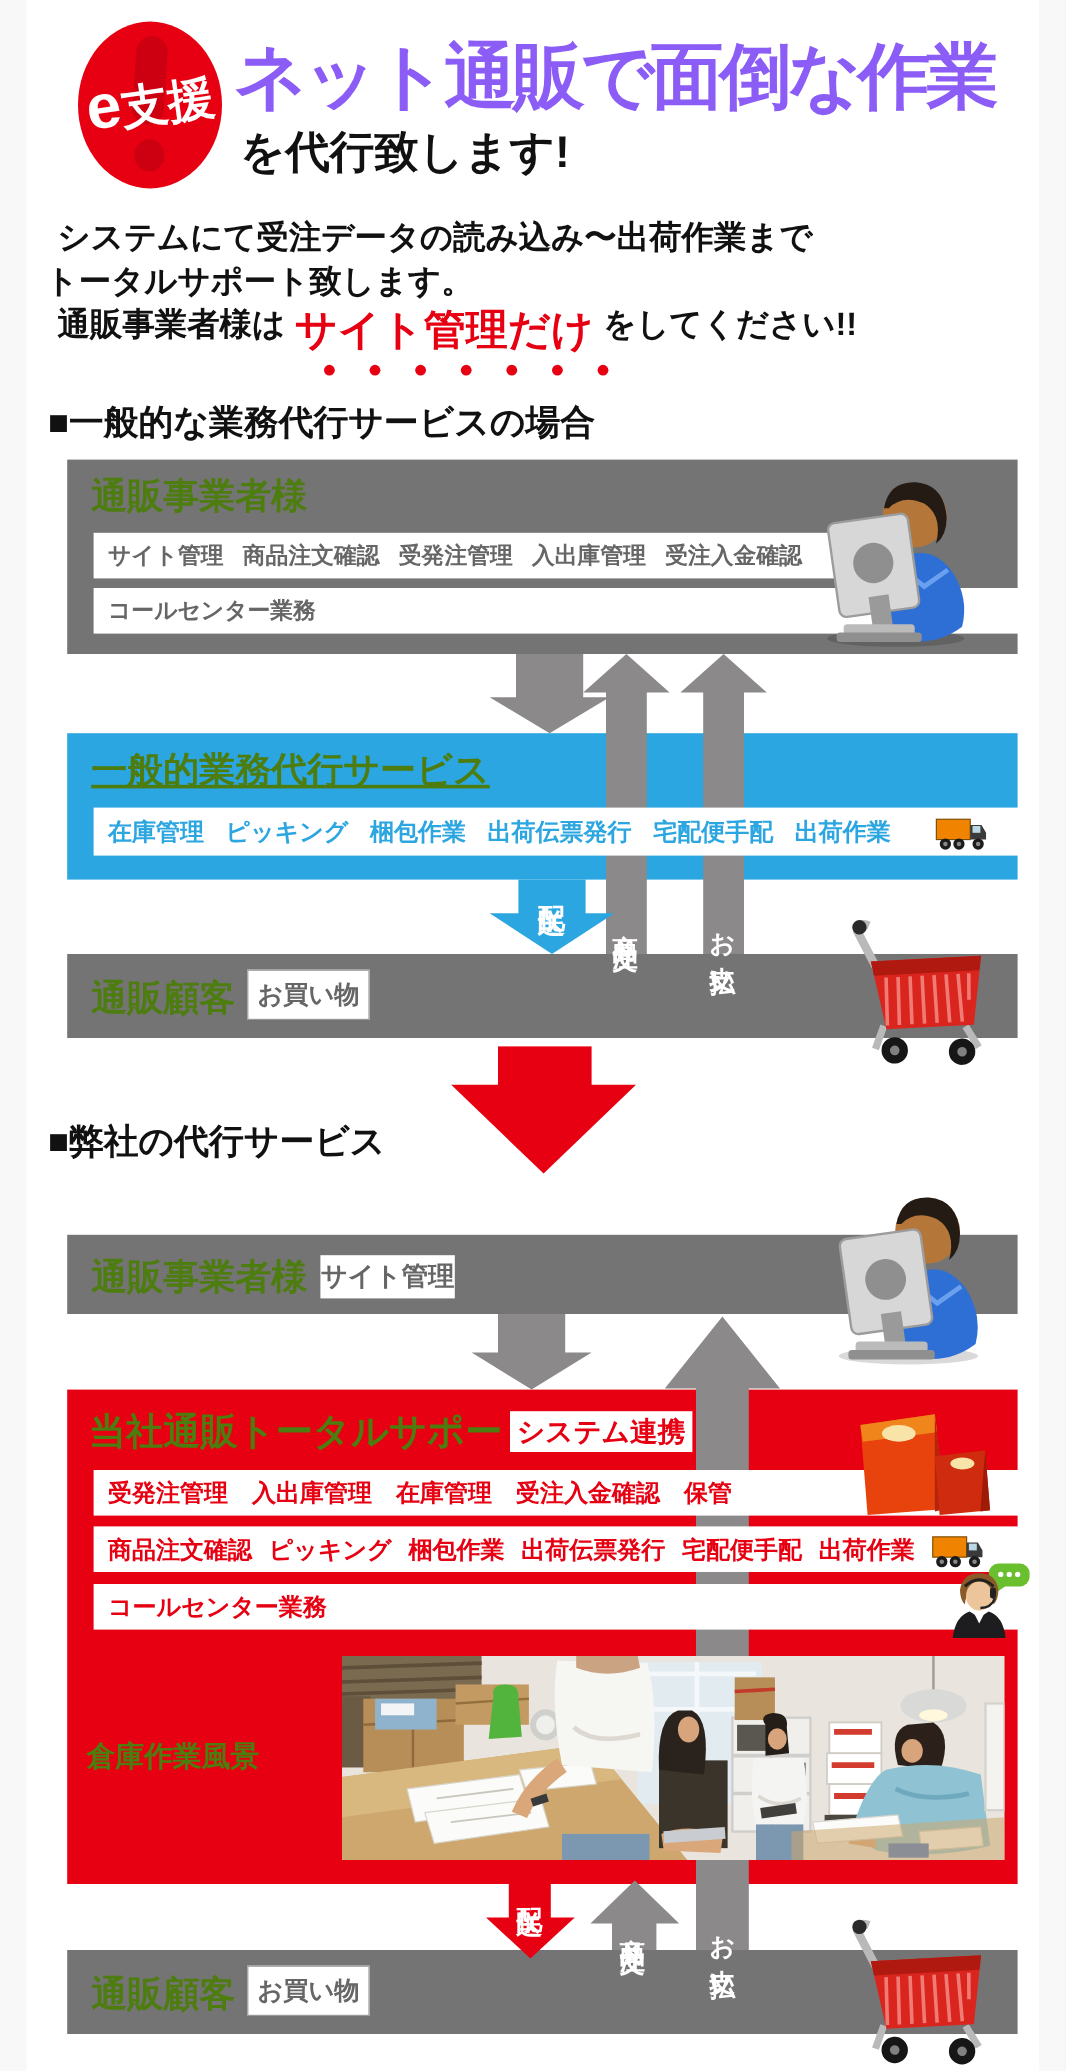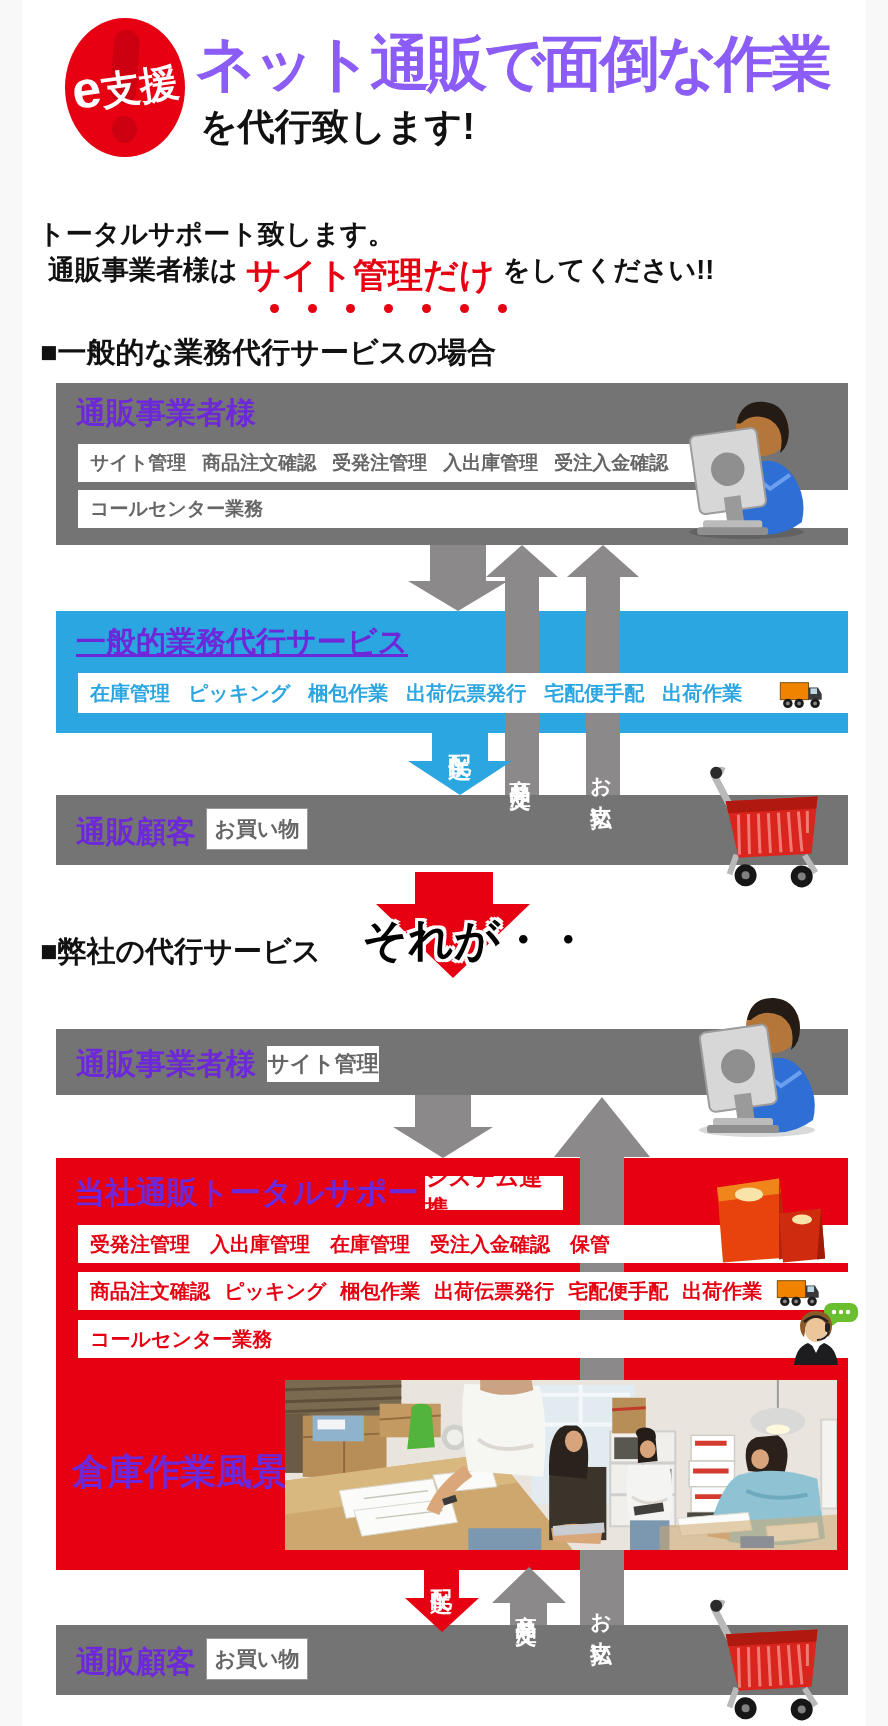--- a/index.html
+++ b/index.html
@@ -17,21 +17,21 @@
   .title-red{left:195px;top:24px;font-size:60px;font-weight:bold;color:#8b5cf6;letter-spacing:-3px;white-space:nowrap;z-index:1;}
   .title-black{left:200px;top:102px;font-size:37px;font-weight:bold;color:#111;white-space:nowrap;}
   .intro{font-size:27px;font-weight:bold;color:#111;white-space:nowrap;}
   .intro-em{color:#e60012;font-size:35px;font-weight:bold;margin:0 8px;}
   .dot{width:9px;height:9px;border-radius:50%;background:#e60012;top:304px;}
   .sec-heading{font-size:29px;font-weight:bold;color:#111;white-space:nowrap;z-index:1;}
   
   .box-gray{background:#757474;z-index:1;}
   .box-blue{background:#2ca6e0;z-index:1;}
   .box-red{background:#e60012;z-index:1;}
-  .box-title{color:#6d28d9;font-weight:bold;font-size:30px;white-space:nowrap;z-index:3;}
+  .box-title{color:#4d7c0f;font-weight:bold;font-size:30px;white-space:nowrap;z-index:3;}
   .task-bar{background:#fff;display:flex;align-items:center;padding:0 12px;white-space:nowrap;z-index:3;overflow:hidden;}
   .task-item{font-weight:bold;}
   .t-gray .task-item{color:#666;font-size:19px;}
   .t-blue .task-item{color:#2ca6e0;font-size:20px;}
   .t-red .task-item{color:#e60012;font-size:20px;}
   .badge{background:#fff;display:flex;align-items:center;justify-content:center;font-weight:bold;z-index:3;}
   
   .shaft{z-index:2;}
   .tri{width:0;height:0;z-index:2;}
   .vlabel{writing-mode:vertical-rl;text-orientation:upright;color:#fff;font-weight:bold;line-height:1;letter-spacing:3px;z-index:5;white-space:nowrap;}
@@ -49,20 +49,21 @@
   <div class="gutter" style="left:866px"></div>
 
   <div class="abs logo">
     <div class="abs logo-excl-bar"></div>
     <div class="abs logo-excl-dot"></div>
     <div class="abs logo-text"><span class="big">e</span><span class="small">支援</span></div>
   </div>
   <div class="abs title-red">ネット通販で面倒な作業</div>
   <div class="abs title-black">を代行致します!</div>
 
+  <div class="abs intro" style="left:48px;top:180px;">システムにて受注データの読み込み〜出荷作業まで</div>
   <div class="abs intro" style="left:38px;top:216px;">トータルサポート致します。</div>
   <div class="abs intro" style="left:48px;top:252px;display:flex;align-items:flex-start;">
     <span>通販事業者様は</span>
     <span class="intro-em">サイト管理だけ</span>
     <span>をしてください!!</span>
   </div>
   <div class="abs dot" style="left:270px"></div>
   <div class="abs dot" style="left:308px"></div>
   <div class="abs dot" style="left:346px"></div>
   <div class="abs dot" style="left:384px"></div>
@@ -154,21 +155,20 @@
         <circle cx="38" cy="119" r="11" fill="#161616"></circle>
           <circle cx="38" cy="119" r="4" fill="#808080"></circle>
         <circle cx="94" cy="123" r="11" fill="#161616"></circle>
           <circle cx="94" cy="123" r="4" fill="#808080"></circle>
       </g>
     </svg>
   </div>
 
   <div class="abs shaft" style="left:415px;top:872px;width:78px;height:33px;background:#e60012;"></div>
   <div class="abs tri" style="left:376px;top:904px;border-left:77px solid transparent;border-right:77px solid transparent;border-top:74px solid #e60012;"></div>
-  <div class="abs transition-text" style="left:362px;top:910px;">それが・・</div>
 
   <div class="abs sec-heading" style="left:40px;top:932px;">■弊社の代行サービス</div>
 
   <div class="abs box-gray" style="left:56px;top:1029px;width:792px;height:66px;"></div>
   <div class="abs box-title" style="left:76px;top:1044px;">通販事業者様</div>
   <div class="abs badge" style="left:267px;top:1046px;width:112px;height:36px;font-size:22px;color:#666;">サイト管理</div>
   <div class="abs icon-top" style="left:680px;top:988px;width:150px;height:150px;">
     <svg viewBox="0 0 140 150">
       <ellipse cx="72" cy="142" rx="58" ry="7" fill="rgba(0,0,0,0.15)"></ellipse>
       <path d="M70 78 Q100 58 120 86 Q134 108 128 132 Q108 147 84 144 Q64 140 62 120 Z" fill="#2e6fd6"></path>
@@ -186,21 +186,21 @@
     </svg>
   </div>
 
   <div class="abs shaft" style="left:415px;top:1095px;width:56px;height:33px;background:#8b8989;"></div>
   <div class="abs tri" style="left:393px;top:1127px;border-left:50px solid transparent;border-right:50px solid transparent;border-top:31px solid #8b8989;"></div>
   <div class="abs tri" style="left:554px;top:1097px;border-left:48px solid transparent;border-right:48px solid transparent;border-bottom:60px solid #8b8989;"></div>
   <div class="abs shaft" style="left:580px;top:1156px;width:44px;height:469px;background:#8b8989;"></div>
 
   <div class="abs box-red" style="left:56px;top:1158px;width:792px;height:412px;"></div>
   <div class="abs box-title" style="left:74px;top:1172px;font-size:31px;">当社通販トータルサポート</div>
-  <div class="abs badge" style="left:425px;top:1176px;width:138px;height:34px;font-size:23px;color:#e60012;">システム連携</div>
+  <div class="abs badge" style="left:425px;top:1176px;width:152px;height:34px;font-size:23px;color:#e60012;">システム連携</div>
   <div class="abs task-bar t-red" style="left:78px;top:1225px;width:750px;height:38px;gap:20px;">
       <span class="task-item">受発注管理</span>
       <span class="task-item">入出庫管理</span>
       <span class="task-item">在庫管理</span>
       <span class="task-item">受注入金確認</span>
       <span class="task-item">保管</span>
     </div>
   <div class="abs task-bar t-red" style="left:78px;top:1272px;width:750px;height:38px;gap:14px;">
       <span class="task-item">商品注文確認</span>
       <span class="task-item">ピッキング</span>
@@ -247,21 +247,21 @@
       <path d="M10 22 Q12 8 26 8 Q40 8 42 22 Q42 30 38 34 Q36 18 26 18 Q16 18 14 34 Q10 30 10 22 Z" fill="#8a5a28"></path>
       <ellipse cx="26" cy="27" rx="11" ry="12" fill="#ecc59a"></ellipse>
       <path d="M14 19 Q26 8 38 19" stroke="#222" stroke-width="2.5" fill="none"></path>
       <rect x="35" y="20" width="5" height="9" rx="2" fill="#222"></rect>
       <path d="M39 29 Q36 37 27 37" stroke="#222" stroke-width="2" fill="none"></path>
       <path d="M4 62 Q6 44 18 40 L26 45 L34 40 Q46 44 48 62 Z" fill="#1d1d1f"></path>
       <path d="M22 42 L26 50 L30 42 Z" fill="#ffffff"></path>
     </svg>
   </div>
 
-  <div class="abs box-title" style="left:72px;top:1448px;font-size:36px;">倉庫作業風景</div>
+  <div class="abs box-title" style="left:72px;top:1448px;font-size:24px;">倉庫作業風景</div>
 
   <div class="abs" style="left:285px;top:1380px;width:552px;height:170px;z-index:3;background:#e8e4dc;">
     <svg viewBox="0 0 560 172" preserveAspectRatio="none">
       <rect x="0" y="0" width="560" height="172" fill="#e9e5de"></rect>
       <rect x="250" y="5" width="105" height="120" fill="#e2ebf0"></rect>
       <path d="M255 15 L350 15 M255 45 L350 45 M300 5 L300 120" stroke="#f4f8fa" stroke-width="4"></path>
       <rect x="0" y="0" width="118" height="38" fill="#7a6a50"></rect>
       <path d="M0 10 L118 6 M0 22 L118 18 M0 32 L118 28" stroke="#5d4f3a" stroke-width="3"></path>
       <rect x="0" y="34" width="24" height="60" fill="#6b5b44"></rect>
       <rect x="18" y="36" width="85" height="62" fill="#b78d58"></rect>

